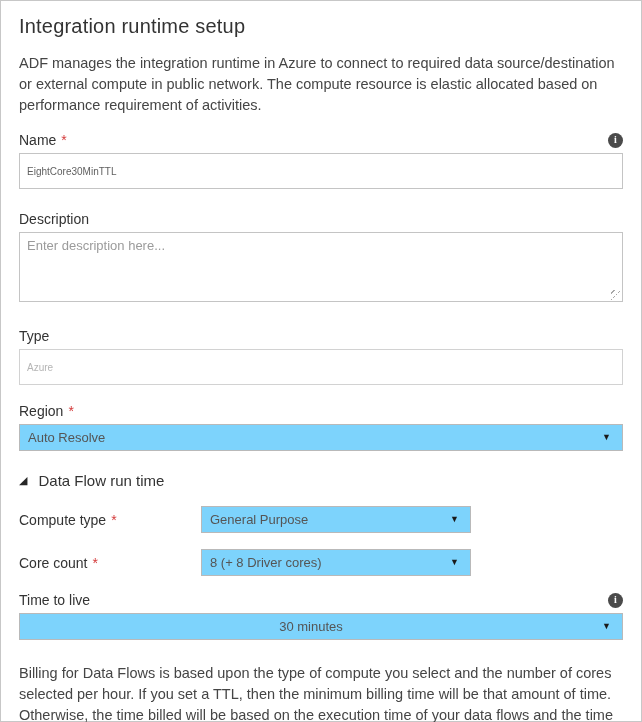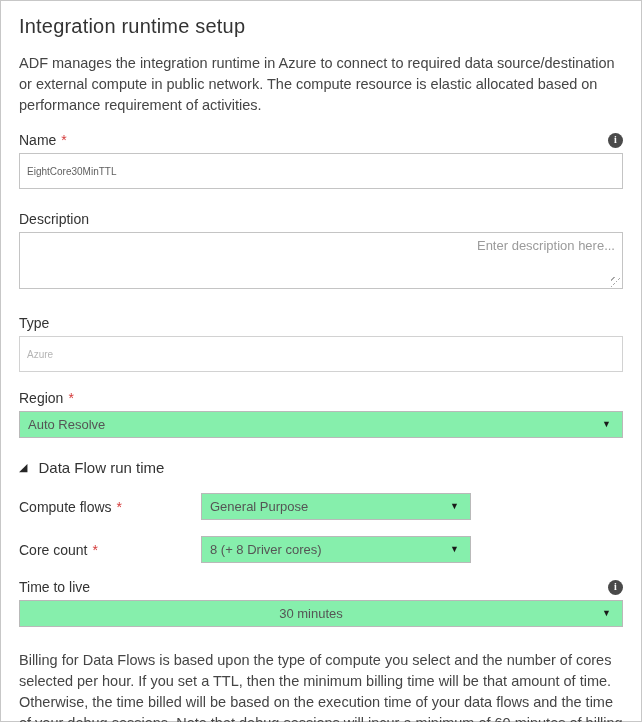--- a/index.html
+++ b/index.html
@@ -68,37 +68,37 @@
   .text-input{
     box-sizing:border-box;display:block;width:100%;height:36px;
     border:1px solid var(--input-border);background:#fff;
     font-family:"Liberation Sans",sans-serif;
     font-size:10px;color:var(--value);
     padding:0 7px;outline:none;
   }
   .text-input.disabled{color:var(--disabled);border-color:#d2d2d2;}
   .textarea-wrap{position:relative;}
   textarea.text-area{
-    box-sizing:border-box;display:block;width:100%;height:57px;
+    box-sizing:border-box;display:block;width:100%;height:70px;
     border:1px solid var(--input-border);background:#fff;
     font-family:"Liberation Sans",sans-serif;
     font-size:13px;color:var(--value);
-    padding:5px 7px;outline:none;resize:none;text-align:right;
+    padding:5px 7px;outline:none;resize:none;
   }
   textarea.text-area::placeholder,.text-input::placeholder{color:var(--placeholder);}
   .resize-grip{
     position:absolute;right:2px;bottom:2px;width:10px;height:10px;
     background:
       linear-gradient(135deg,transparent 0 50%,#ffffff 50%),
       repeating-linear-gradient(135deg,transparent 0 2px,#a8a8a8 2px 3px,transparent 3px 5px);
     cursor:nwse-resize;
   }
   .select{
     position:relative;box-sizing:border-box;
-    border:1px solid var(--select-border);background:#86efac;
+    border:1px solid var(--select-border);background:#7dd3fc;
     height:27px;line-height:25px;
     font-size:13px;color:#555;
     padding:0 28px 0 8px;
     cursor:pointer;
     white-space:nowrap;overflow:hidden;
   }
   .select .arrow{
     position:absolute;right:11px;top:50%;
     transform:translateY(-52%);
     font-size:9px;color:#1a1a1a;line-height:1;
@@ -174,21 +174,21 @@
     </div>
   </div>
 
   <div class="section-header">
     <span class="expander-icon">◢</span>
     <span class="section-title">Data Flow run time</span>
   </div>
 
   <div class="inline-row">
     <span class="field-label">
-      <span>Compute flows</span>
+      <span>Compute type</span>
       <span class="req">*</span>
     </span>
     <div class="select">
       <span>General Purpose</span>
       <span class="arrow">▼</span>
     </div>
   </div>
 
   <div class="inline-row">
     <span class="field-label">

